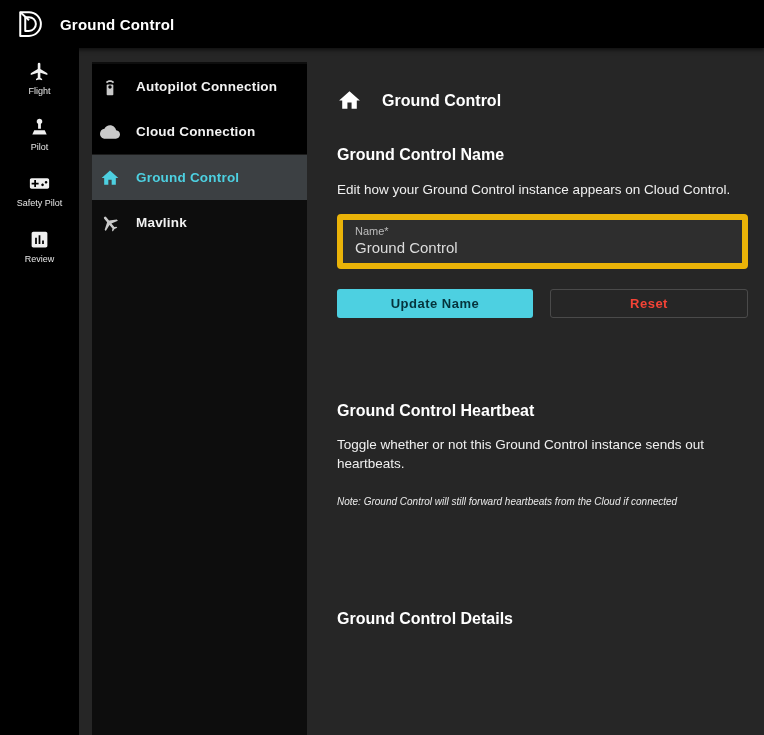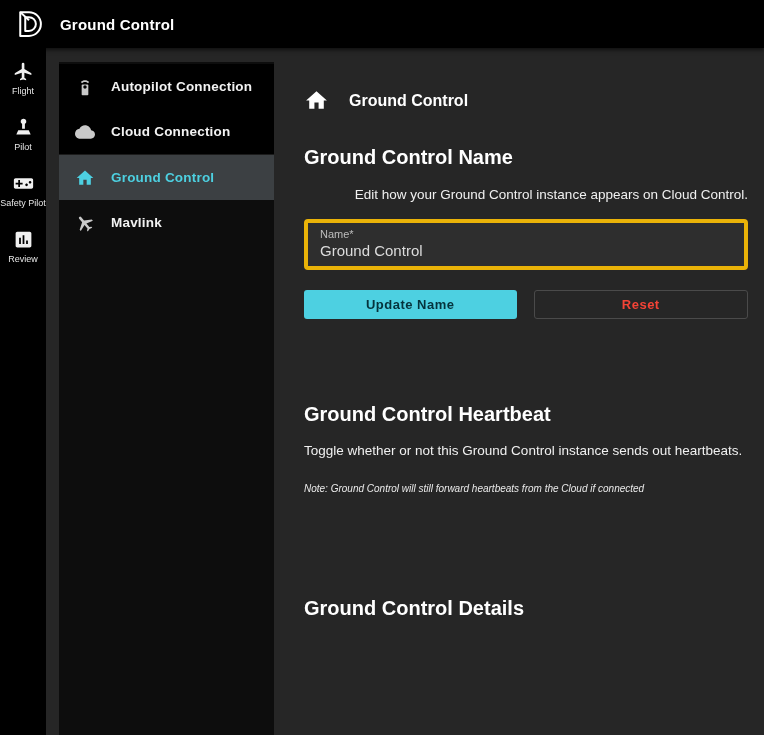--- a/index.html
+++ b/index.html
@@ -15,62 +15,62 @@
     padding-left:14px; gap:16px; box-shadow:0 2px 4px rgba(0,0,0,.6);
     position:relative; z-index:5;
   }
   .topbar .logo { width:30px; height:30px; flex:0 0 auto; }
   .topbar .title { font-size:15px; font-weight:bold; color:#fff; letter-spacing:.2px; }
 
   .row { display:flex; height:687px; }
 
   
   .rail {
-    width:46px; background:#000; flex:0 0 auto;
+    width:79px; background:#000; flex:0 0 auto;
     display:flex; flex-direction:column; align-items:center; padding-top:13px;
   }
   .rail-item {
     display:flex; flex-direction:column; align-items:center; gap:4px;
     margin-bottom:21px; cursor:pointer; width:100%;
   }
   .rail-item svg { width:21px; height:21px; fill:#f0f0f0; }
   .rail-item .rail-label { font-size:9px; color:#e6e6e6; text-align:center; line-height:10px; }
 
   
   .sidebar {
     width:215px; flex:0 0 auto; margin-left:13px; margin-top:14px;
     background:#0d0d0d; display:flex; flex-direction:column; padding-top:2px;
   }
   .menu-group-top { background:#000; border-bottom:1px solid #1c1c1c; }
   .menu-item {
     height:45px; display:flex; align-items:center; gap:16px;
-    padding-left:16px; cursor:pointer;
+    padding-left:8px; cursor:pointer;
   }
   .menu-item svg { width:20px; height:20px; fill:#c9c9c9; flex:0 0 auto; }
   .menu-item .menu-label { font-size:13.5px; font-weight:bold; color:#f2f2f2; letter-spacing:.2px; }
   .menu-item.selected { background:#3c4043; }
   .menu-item.selected svg { fill:#4dd0e1; }
   .menu-item.selected .menu-label { color:#4dd0e1; }
 
   
   .main {
     flex:1 1 auto; background:#262626; padding:40px 16px 0 30px; overflow:hidden;
   }
   .page-header { display:flex; align-items:center; gap:20px; }
   .page-header svg { width:25px; height:25px; fill:#fff; }
   .page-header .page-title { font-size:16px; font-weight:bold; color:#fff; }
 
-  .section-heading { font-size:20px; font-weight:bold; color:#fff; }
+  .section-heading { font-size:16px; font-weight:bold; color:#fff; }
   .section-desc { font-size:13.5px; color:#f0f0f0; line-height:19px; }
 
   .name-heading { margin-top:33px; }
-  .name-desc { margin-top:16px;text-align:right; }
+  .name-desc { margin-top:16px; }
 
   .text-field {
-    margin-top:15px; border:4px solid #eab308; border-radius:4px;
+    margin-top:15px; border:6px solid #eab308; border-radius:4px;
     background:#2e2e2e; padding:5px 12px 7px 12px; cursor:text;
   }
   .text-field .field-label { font-size:11px; color:#bdbdbd; display:block; }
   .text-field .field-value { font-size:15px; color:#dcdcdc; display:block; margin-top:2px; }
 
   .button-row { margin-top:20px; display:flex; gap:17px; }
   .btn {
     flex:1 1 0; height:29px; border-radius:3px; font-size:13px; font-weight:bold;
     letter-spacing:.5px; display:flex; align-items:center; justify-content:center;
     cursor:pointer; font-family:"Liberation Sans", sans-serif;

